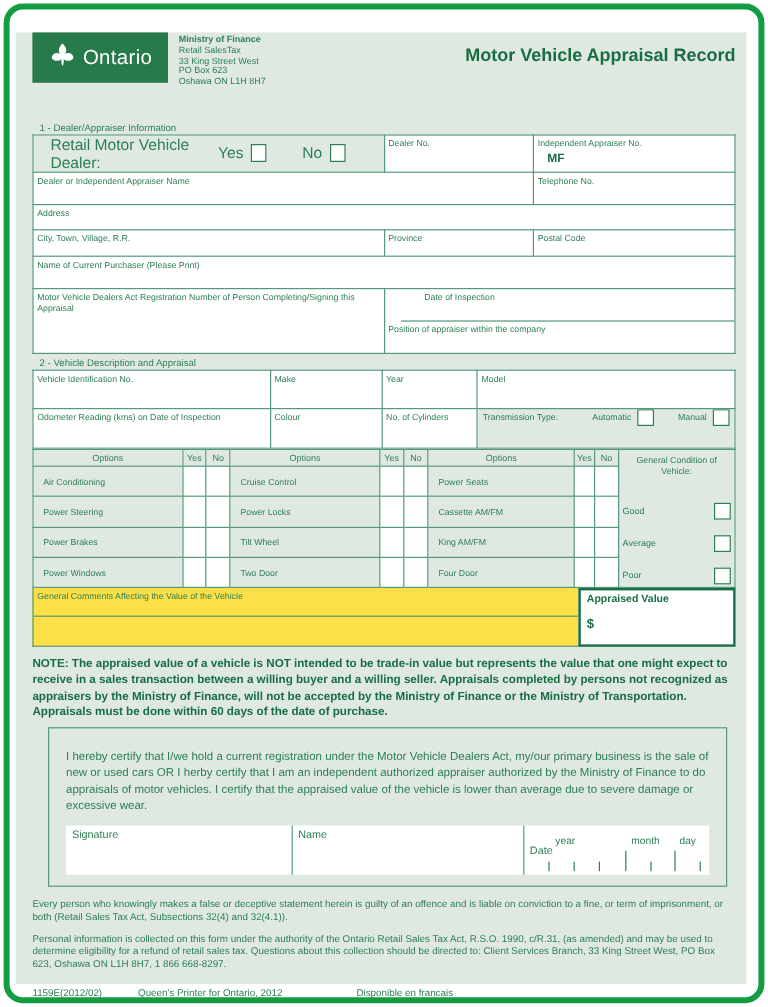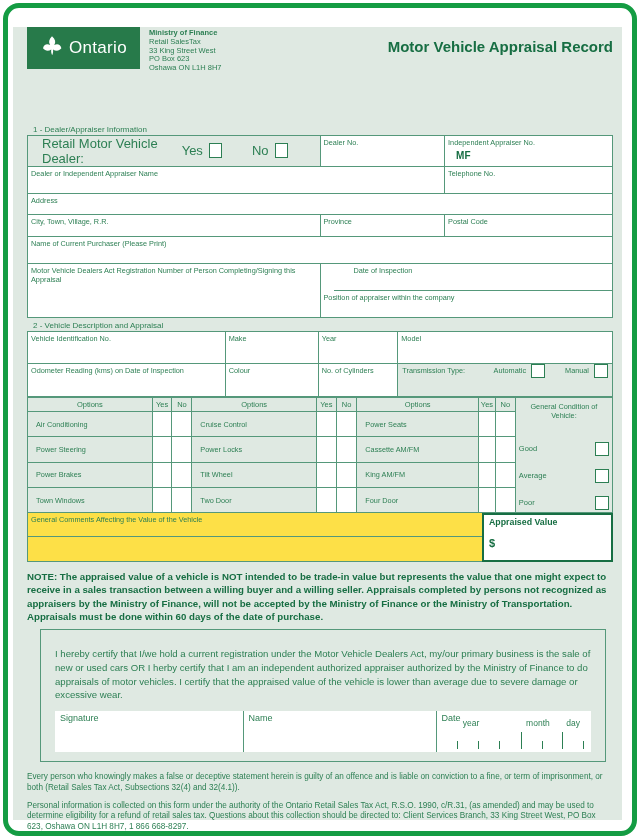--- a/index.html
+++ b/index.html
@@ -19,21 +19,21 @@
   .header{display:flex; align-items:flex-start;}
   .logo-box{width:113px; height:42px; background:var(--logo); color:#fff;
             display:flex; align-items:center; justify-content:center; gap:5px; flex:none;}
   .logo-word{font-size:17px; letter-spacing:.3px;}
   .ministry{margin-left:9px; font-size:7.5px; line-height:8.8px; padding-top:2px;}
   .ministry .b{font-weight:bold;}
   .form-title{margin-left:auto; font-weight:bold; font-size:15px; color:var(--dark);
               padding-top:11px; white-space:nowrap;}
 
   .section-title{font-size:8px; margin:0 0 1px 6px;}
-  .st1{margin-top:52px;}
+  .st1{margin-top:29px;}
   .st2{margin-top:3px;}
 
   table{border-collapse:collapse; width:586px; background:#fff; table-layout:fixed;}
   td{border:1px solid var(--line); vertical-align:top; padding:2px 3px;
      font-size:7.3px; color:var(--txt); overflow:hidden;}
   td.green{background:var(--panel);}
   td.mid{vertical-align:middle;}
 
   .cb{display:inline-block; width:13px; height:15px; background:#fff;
       border:1px solid var(--txt); vertical-align:middle;}
@@ -80,21 +80,21 @@
 
   
   .cert{border:1px solid var(--line); margin:0 7px 0 13px; padding:7px 14px 9px;}
   .cert-title{font-weight:bold; font-size:9.5px; color:var(--dark);}
   .cert-body{font-size:9.6px; line-height:1.42; margin-top:10px;}
   .cert-strip{display:flex; background:#fff; margin-top:9px; height:41px;}
   .strip-cell{padding:2px 5px; font-size:9px;}
   .c-sig{width:35%;}
   .c-name{width:36%; border-left:1px solid var(--line);}
   .c-date{width:29%; border-left:1px solid var(--line); position:relative;}
-  .c-date .dlab{position:absolute; top:2px; left:5px; font-size:9px;}
+  .c-date .dlab{position:absolute; top:16px; left:5px; font-size:9px;}
   .c-date .ymd{position:absolute; top:7px; font-size:8.5px;}
   .c-date .y{left:17%;} .c-date .m{left:58%;} .c-date .d{left:84%;}
   .tick{position:absolute; bottom:3px; width:1px; background:var(--txt);}
   .tick.s{height:8px;} .tick.t{height:17px;}
 
   .foot-p{font-size:8.2px; line-height:1.32; width:584px;}
   .fp1{margin-top:10px;} .fp2{margin-top:7px;}
   .footer-line{display:flex; font-size:8.2px; margin-top:13px;}
   .fl-no{width:88px;} .fl-pr{width:182px;}
 </style>
@@ -314,21 +314,21 @@
         <td></td>
         <td></td>
         <td class="green opt-label mid">Tilt Wheel</td>
         <td></td>
         <td></td>
         <td class="green opt-label mid">King AM/FM</td>
         <td></td>
         <td></td>
       </tr>
       <tr>
-        <td class="green opt-label mid" style="height:24px">Town Windows</td>
+        <td class="green opt-label mid" style="height:24px">Power Windows</td>
         <td></td>
         <td></td>
         <td class="green opt-label mid">Two Door</td>
         <td></td>
         <td></td>
         <td class="green opt-label mid">Four Door</td>
         <td></td>
         <td></td>
       </tr>
     </tbody>

